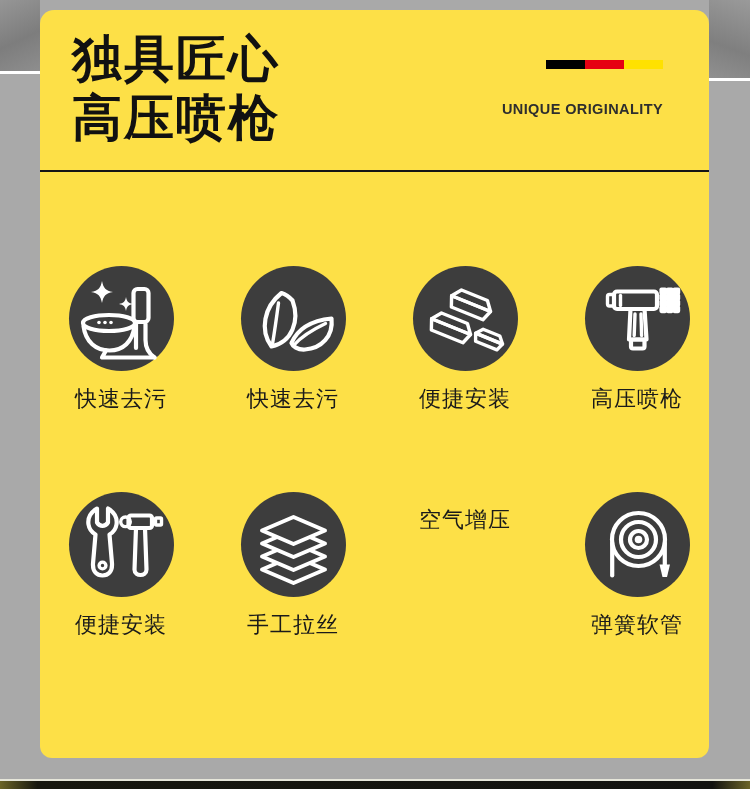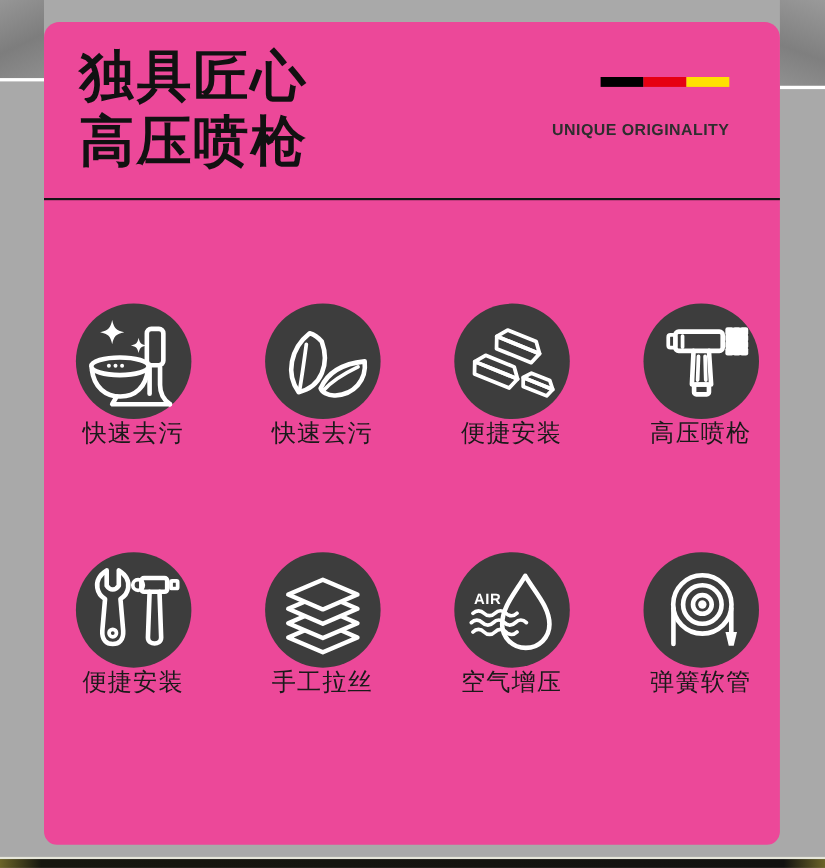--- a/index.html
+++ b/index.html
@@ -13,38 +13,38 @@
   .corner.left{left:0;width:40px;height:71px;background:linear-gradient(155deg,#969696,#7d7d7d 55%,#8e8e8e);}
   .corner.right{right:0;width:41px;height:78px;background:linear-gradient(200deg,#9a9a9a,#7f7f7f 60%,#909090);}
   .corner-gap{position:absolute;background:#ffffff;}
   .corner-gap.left{left:0;top:71px;width:40px;height:3px;}
   .corner-gap.right{right:0;top:78px;width:41px;height:3px;}
   
   .bottom-line{position:absolute;left:0;right:0;top:779px;height:2px;background:#e6e6da;}
   .bottom-dark{position:absolute;left:0;right:0;top:781px;height:8px;
     background:linear-gradient(90deg,#6b6428 0%,#17170f 5%,#121210 95%,#6b6428 100%);}
   
-  .card{position:absolute;left:40px;top:20px;width:669px;height:748px;background:#ec4899;
+  .card{position:absolute;left:40px;top:10px;width:669px;height:748px;background:#fde047;
     border-radius:14px 14px 12px 12px;}
   
   .title{position:absolute;left:32px;top:20px;font-size:50px;line-height:59px;font-weight:700;
     color:#111111;letter-spacing:2px;}
   .flag{position:absolute;right:46px;top:50px;display:flex;width:117px;height:9px;}
   .flag span{flex:1;height:9px;}
   .subtitle{position:absolute;right:46px;top:90px;text-align:right;font-size:14.5px;line-height:18px;
     color:#2e2e2e;letter-spacing:0.4px;font-weight:700;}
   .divider{position:absolute;left:0;right:0;top:160px;height:2px;background:#151515;}
   
   .feat-row{position:absolute;left:11px;display:flex;gap:32px;}
   .feat-row.r1{top:256px;}
   .feat-row.r2{top:482px;}
   .cell{width:140px;display:flex;flex-direction:column;align-items:center;}
   .bubble{width:105px;height:105px;border-radius:50%;background:#3d3d3d;}
   .bubble svg{width:105px;height:105px;display:block;}
-  .feat-label{font-size:22px;line-height:26px;letter-spacing:1px;color:#1a1a1a;white-space:nowrap;}
+  .feat-label{margin-top:15px;font-size:22px;line-height:26px;letter-spacing:1px;color:#1a1a1a;white-space:nowrap;}
   
   .icn path,.icn rect,.icn circle,.icn ellipse{stroke:#ffffff;stroke-width:4.2;fill:none;
     stroke-linecap:round;stroke-linejoin:round;}
   .icn .f{fill:#ffffff;stroke:none;}
   .icn .thin{stroke-width:3.4;}
   .icn .dark{fill:#3d3d3d;stroke:#ffffff;stroke-width:4;}
   .icn text{fill:#ffffff;font-weight:700;font-size:13.5px;letter-spacing:0.5px;
     font-family:"Liberation Sans","DejaVu Sans",sans-serif;}
 </style>
 </head>
@@ -177,29 +177,20 @@
           <path class="dark" d="M52.5 64 L84 77.5 L52.5 91 L21 77.5 Z"></path>
           <path class="dark" d="M52.5 51 L84 64.5 L52.5 78 L21 64.5 Z"></path>
           <path class="dark" d="M52.5 38 L84 51.5 L52.5 65 L21 51.5 Z"></path>
           <path class="dark" d="M52.5 25 L84 38.5 L52.5 52 L21 38.5 Z"></path>
         </svg>
       </div>
       <div class="feat-label">手工拉丝</div>
     </div>
 
     <div class="cell">
-      <div class="bubble">
-        <svg class="icn" viewBox="0 0 105 105">
-          <path d="M64.5 21.5 C73 36 86.5 49.5 86.5 65.5 C86.5 77.5 77 87 65 87 C53 87 43.5 77.5 43.5 65.5 C43.5 49.5 56 36 64.5 21.5 Z"></path>
-          <text x="18" y="47">AIR</text>
-          <path class="thin" d="M17 55.5 C20 52.5 24 52.5 27 55.5 C30 58.5 34 58.5 37 55.5 C40 52.5 44 52.5 47 55.5 C50 58.5 54 58.5 57 55.5"></path>
-          <path class="thin" d="M15.5 64 C18.5 61 22.5 61 25.5 64 C28.5 67 32.5 67 35.5 64 C38.5 61 42.5 61 45.5 64 C48.5 67 52.5 67 55.5 64 C58.5 61 62.5 61 65.5 64"></path>
-          <path class="thin" d="M17 72.5 C20 69.5 24 69.5 27 72.5 C30 75.5 34 75.5 37 72.5 C40 69.5 44 69.5 47 72.5 C50 75.5 54 75.5 57 72.5"></path>
-        </svg>
-      </div>
       <div class="feat-label">空气增压</div>
     </div>
 
     <div class="cell">
       <div class="bubble">
         <svg class="icn" viewBox="0 0 105 105">
           <circle cx="53.5" cy="47.5" r="26.5"></circle>
           <circle cx="53.5" cy="47.5" r="17.5"></circle>
           <circle cx="53.5" cy="47.5" r="8.5"></circle>
           <circle class="f" cx="53.5" cy="47.5" r="3.8"></circle>

